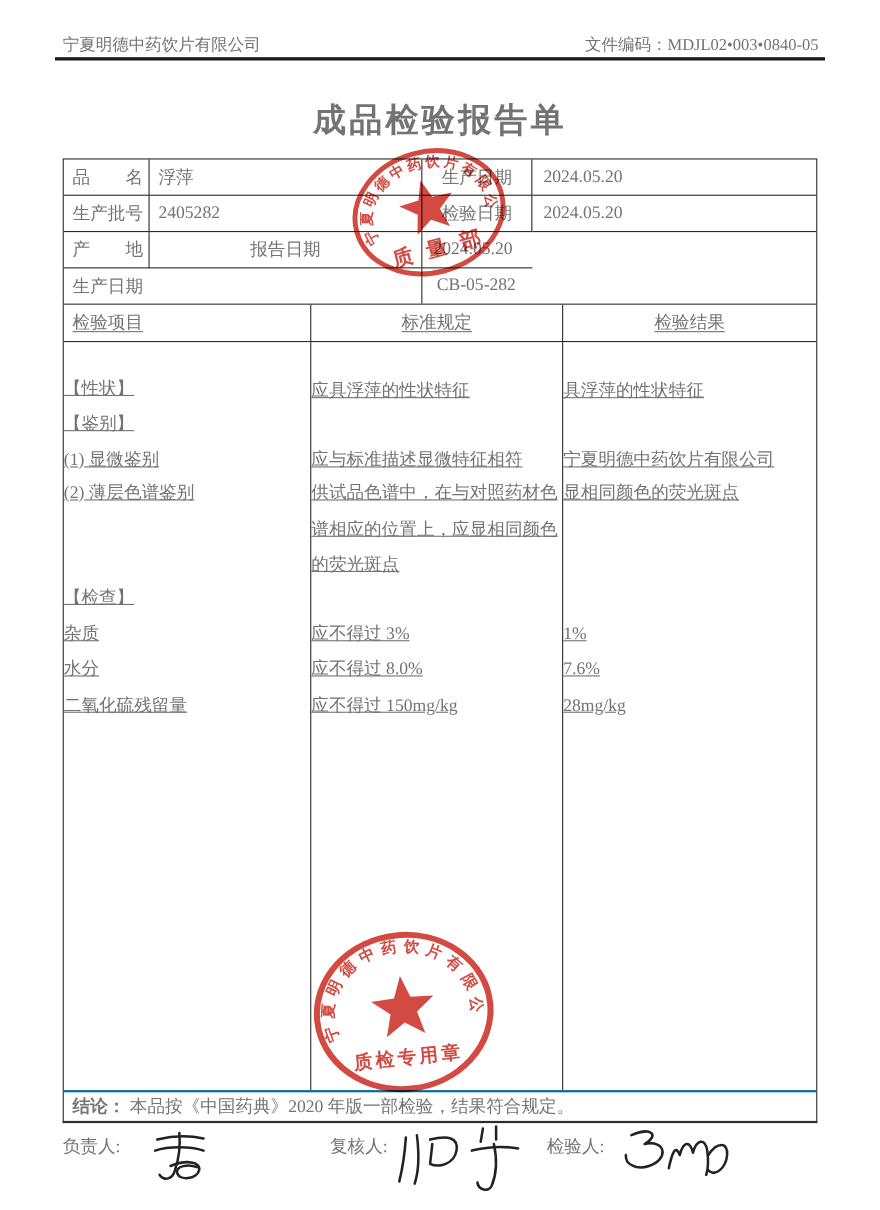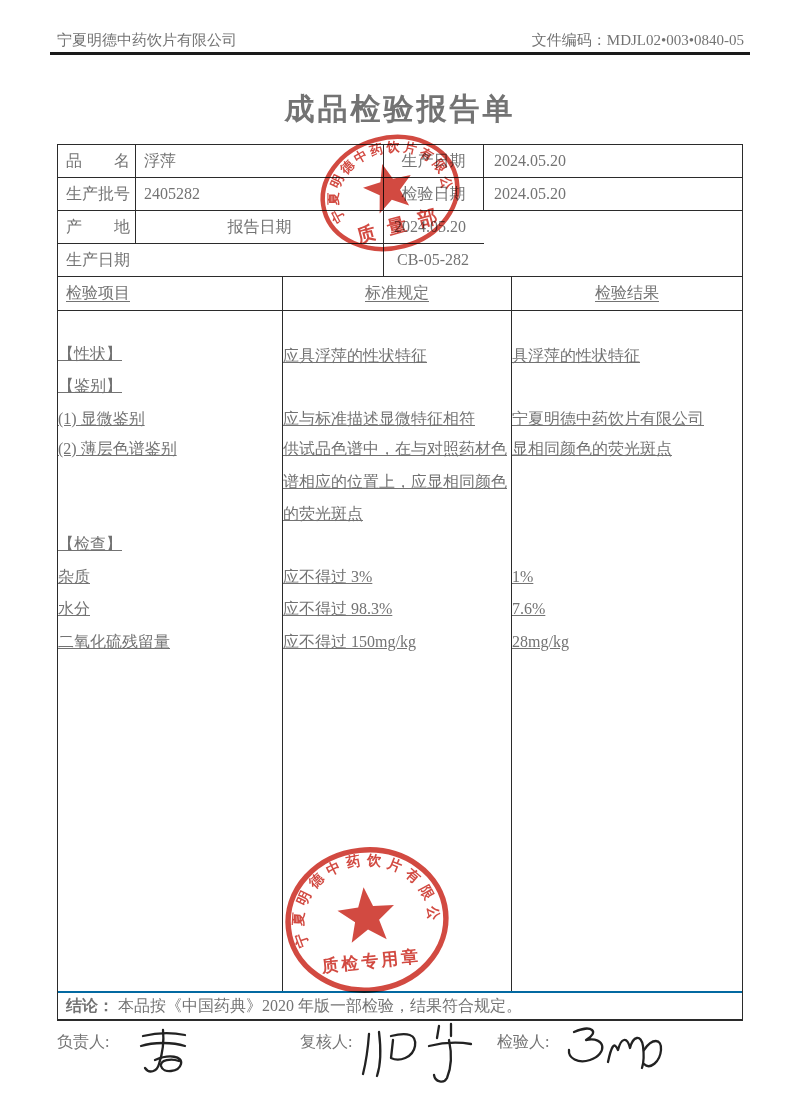--- a/index.html
+++ b/index.html
@@ -109,21 +109,21 @@
         <div class="line" style="top:289px">水分</div>
         <div class="line" style="top:322px">二氧化硫残留量</div>
       </div>
       <div class="tc tc2">
         <div class="line" style="top:36px">应具浮萍的性状特征</div>
         <div class="line" style="top:99px">应与标准描述显微特征相符</div>
         <div class="line" style="top:162px">谱相应的位置上，应显相同颜色</div>
         <div class="line" style="top:129px">供试品色谱中，在与对照药材色</div>
         <div class="line" style="top:194px">的荧光斑点</div>
         <div class="line" style="top:257px">应不得过 3%</div>
-        <div class="line" style="top:289px">应不得过 98.3%</div>
+        <div class="line" style="top:289px">应不得过 8.0%</div>
         <div class="line" style="top:322px">应不得过 150mg/kg</div>
       </div>
       <div class="tc tc3">
         <div class="line" style="top:36px">具浮萍的性状特征</div>
         <div class="line" style="top:99px">宁夏明德中药饮片有限公司</div>
         <div class="line" style="top:129px">显相同颜色的荧光斑点</div>
         <div class="line" style="top:257px">1%</div>
         <div class="line" style="top:289px">7.6%</div>
         <div class="line" style="top:322px">28mg/kg</div>
       </div>

